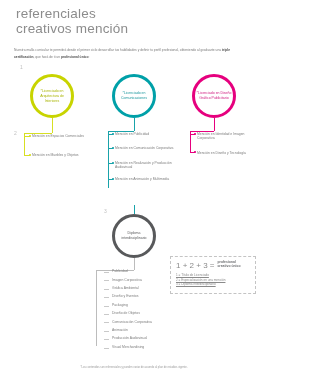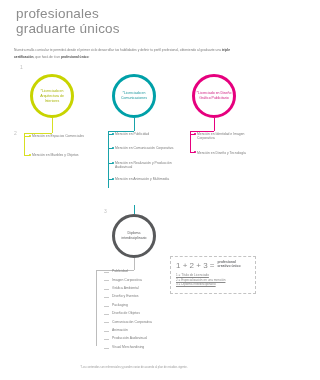--- a/index.html
+++ b/index.html
@@ -101,22 +101,22 @@
 </style>
 </head>
 <body>
 
 <div class="dotgrid"></div>
 <div class="dotgrid bottom"></div>
 
 <div class="wrap">
 
   <h1 class="title">
-    <span>profesionales</span><br>
-    <span>graduarte únicos</span>
+    <span>referenciales</span><br>
+    <span>creativos mención</span>
   </h1>
 
   <p class="intro">
     <span>Nuestra malla curricular te permitirá desde el primer ciclo desarrollar tus habilidades y definir tu perfil profesional, obteniendo al graduarte una </span><b>triple certificación</b><span>, que hará de ti un </span><b>profesional único</b><span>:</span>
   </p>
 
   <div class="num n1">1</div>
   <div class="num n2">2</div>
   <div class="num n3">3</div>
 

